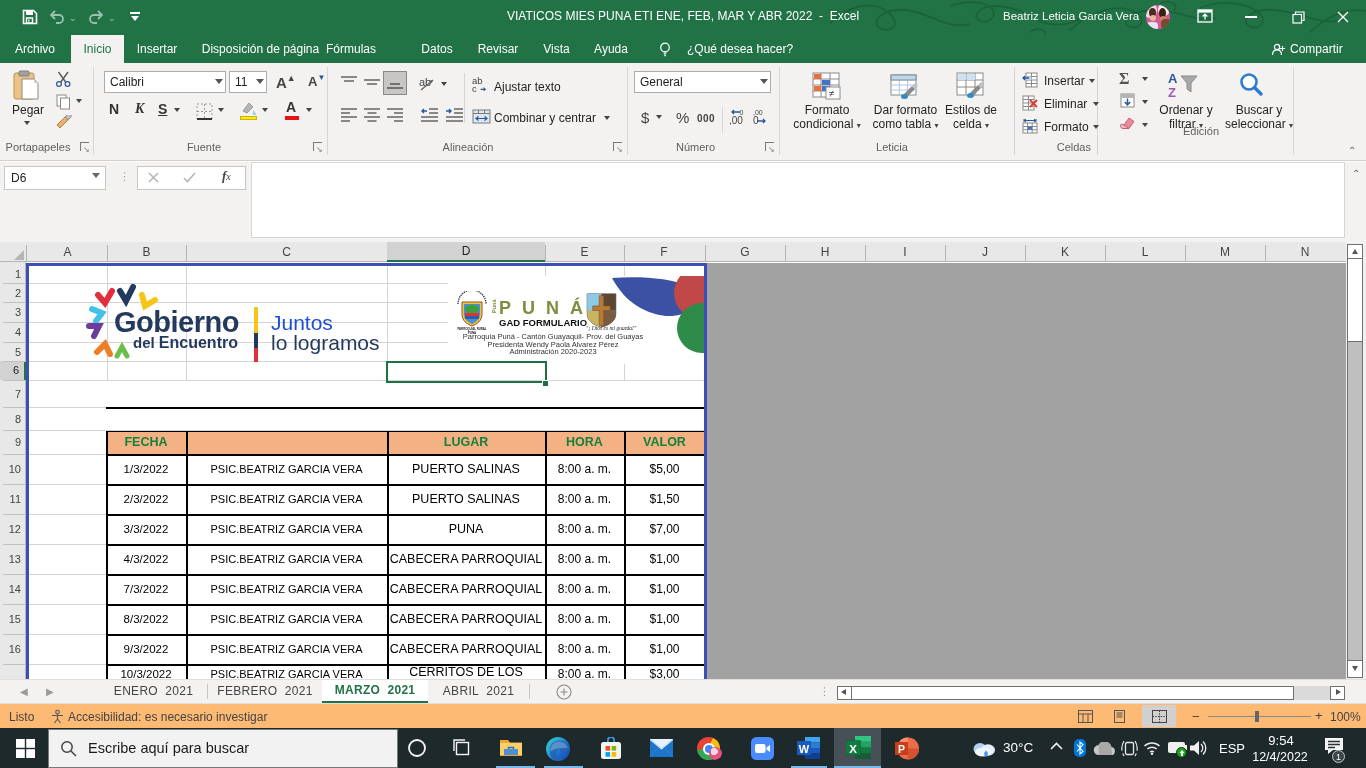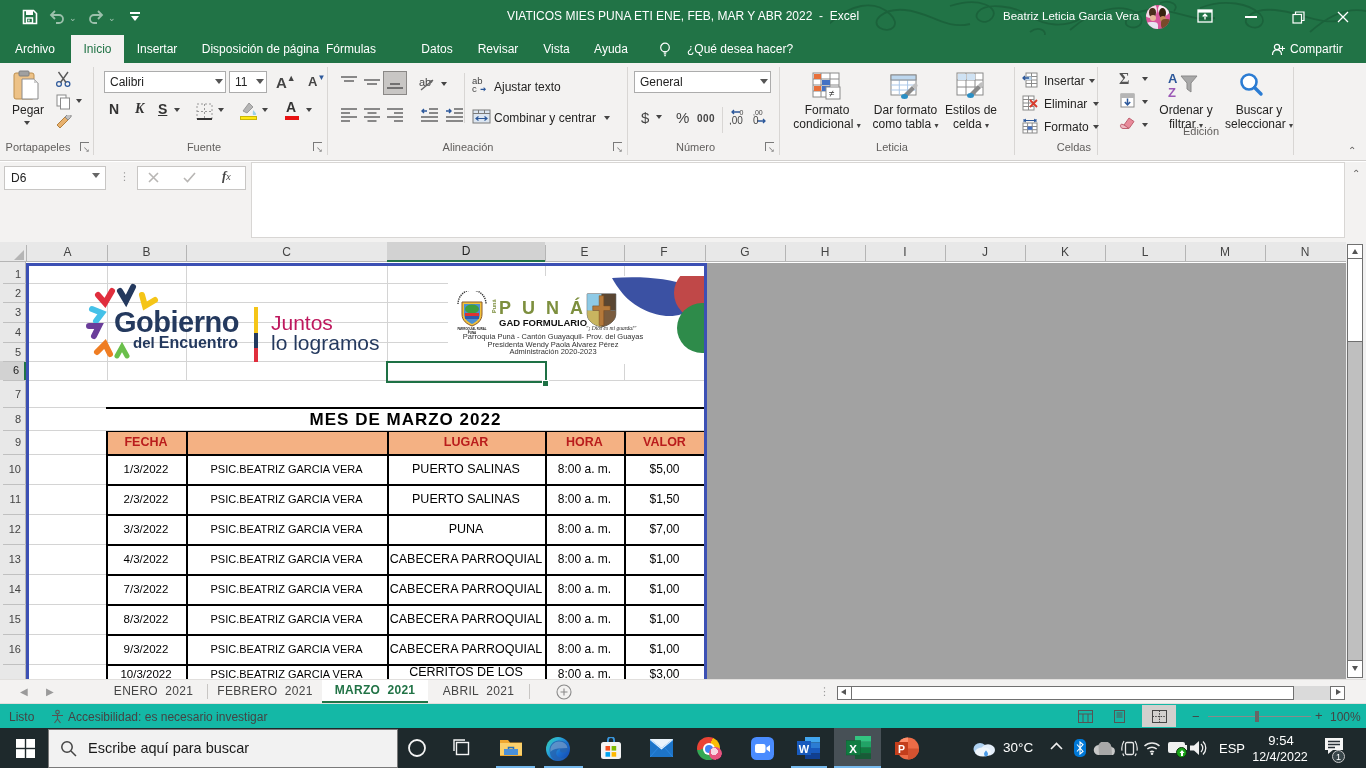--- a/index.html
+++ b/index.html
@@ -467,27 +467,26 @@
       <path d="M4 44 L14 44 L9 54" stroke="#6a3d9a" stroke-width="6"></path>
       <path d="M12 70 L20 62 L25 72" stroke="#ef7d23" stroke-width="6"></path>
       <path d="M32 74 L37 65 L42 74" stroke="#6abf4b" stroke-width="5"></path>
     </g>
   </svg>
   <div class="a" style="left:29px;top:24px;font-size:29px;font-weight:bold;color:#24395e;letter-spacing:-.5px">Gobierno</div>
   <div class="a" style="left:48px;top:52px;font-size:15px;font-weight:bold;color:#24395e">del <span style="font-size:16px">Encuentro</span></div>
   <div class="a" style="left:169px;top:25px;width:4px;height:26px;background:#f5c518"></div>
   <div class="a" style="left:169px;top:51px;width:4px;height:15px;background:#24395e"></div>
   <div class="a" style="left:169px;top:66px;width:4px;height:14px;background:#e02e3d"></div>
-  <div class="a" style="left:186px;top:29px;font-size:21px;color:#be185d">Juntos</div>
+  <div class="a" style="left:186px;top:29px;font-size:21px;color:#1d4ed8">Juntos</div>
   <div class="a" style="left:186px;top:49px;font-size:21px;color:#24395e">lo logramos</div>
 </div>
 
 <div class="a" style="left:107px;top:139px;width:597px;height:49px;background:#fff"></div>
 <div class="a" style="left:106px;top:164.5px;width:599px;height:2px;background:#000"></div>
-<div class="a" style="left:106px;top:166px;width:599px;text-align:center;font-size:17px;font-weight:bold;color:#000;line-height:24px;letter-spacing:1px">MES DE MARZO 2022</div>
 
 <div class="a" style="left:106px;top:188.5px;width:599px;height:248.5px">
   <div class="a" style="left:0;top:0;width:599px;height:23.5px;background:#f4b183"></div>
   <div class="a tb" style="left:0;top:0;width:80px;height:23.5px;font-weight:bold;font-size:12.5px">FECHA</div>
   <div class="a tb" style="left:281px;top:0;width:158px;height:23.5px;font-weight:bold;font-size:12.5px">LUGAR</div>
   <div class="a tb" style="left:439px;top:0;width:79px;height:23.5px;font-weight:bold;font-size:12.5px">HORA</div>
   <div class="a tb" style="left:518px;top:0;width:81px;height:23.5px;font-weight:bold;font-size:12.5px">VALOR</div>
 
   <div class="a trow" style="top:23.5px">
         <div class="tc c1">1/3/2022</div>
@@ -580,21 +579,21 @@
 <div class="a" style="left:1347px;top:418px;width:16px;height:18px;background:#fff;border:1.3px solid #707070"></div>
 <div class="a" style="left:1351.5px;top:424px;width:0;height:0;border-left:3.8px solid transparent;border-right:3.8px solid transparent;border-top:5px solid #555"></div>
 </div>
 <style>
 .hsep{top:3px;width:1px;height:17px;background:#b5b5b5}
 .hlab{top:0;height:20px;text-align:center;line-height:20px;font-size:12px;color:#444}
 .rl{left:0;width:21px;text-align:right;font-size:11px;color:#444;display:flex;align-items:center;justify-content:flex-end}
 .rsep{left:3px;width:23px;height:1px;background:#c0c0c0}
 .gv{top:24px;width:1px;height:413px;background:#d4d4d4}
 .gh{left:28px;width:676px;height:1px;background:#d4d4d4}
-.tb{display:flex;align-items:center;justify-content:center;color:#b91c1c}
+.tb{display:flex;align-items:center;justify-content:center;color:#15803d}
 .trow{left:0;width:599px;height:30px}
 .tc{position:absolute;top:0;height:100%;text-align:center;color:#000;line-height:30px;white-space:nowrap;overflow:hidden}
 .c1{left:0;width:80px;font-size:11.5px}
 .c2{left:80px;width:201px;font-size:11px}
 .c3{left:281px;width:158px;font-size:12.5px}
 .c4{left:439px;width:79px;font-size:12px}
 .c5{left:518px;width:81px;font-size:12px}
 .tbv{top:0;width:1.6px;height:248.5px;background:#000}
 .tbh{left:0;width:599px;height:1.6px;background:#000}
 </style>
@@ -614,21 +613,21 @@
     </svg>
 <div class="a" style="left:819px;top:5px;color:#9a9a9a;font-size:11px;letter-spacing:0">⋮</div>
 <div class="a" style="left:837px;top:5.5px;width:457px;height:14.5px;background:#fff;border:1.3px solid #707070"></div>
 <div class="a" style="left:851px;top:5.5px;width:1.3px;height:14.5px;background:#707070"></div>
 <div class="a" style="left:841px;top:9px;width:0;height:0;border-top:3.8px solid transparent;border-bottom:3.8px solid transparent;border-right:5px solid #555"></div>
 <div class="a" style="left:1294px;top:5.5px;width:36px;height:14.5px;background:#dadada"></div>
 <div class="a" style="left:1330px;top:5.5px;width:15px;height:14.5px;background:#fff;border:1.3px solid #707070"></div>
 <div class="a" style="left:1336px;top:9px;width:0;height:0;border-top:3.8px solid transparent;border-bottom:3.8px solid transparent;border-left:5px solid #555"></div>
 </div>
 
-<div class="a" style="left:0;top:703px;width:1366px;height:25px;background:#14b8a6;border-top:1px solid #e1dfdd" id="status">
+<div class="a" style="left:0;top:703px;width:1366px;height:25px;background:#fdba74;border-top:1px solid #e1dfdd" id="status">
 <div class="a" style="left:9px;top:6px;color:#444;font-size:12px">Listo</div>
 <svg class="a" style="left:50px;top:5px" width="15" height="15" viewBox="0 0 15 15" fill="none" stroke="#555" stroke-width="1.1">
       <circle cx="7.5" cy="3" r="1.8"></circle>
       <path d="M2 6.5 h11 M7.5 5 v5 M7.5 10 l-3 4 M7.5 10 l3 4"></path>
     </svg>
 <div class="a" style="left:68px;top:6px;color:#444;font-size:12px">Accesibilidad: es necesario investigar</div>
 <svg class="a" style="left:1078px;top:6px" width="15" height="13" viewBox="0 0 15 13" fill="none" stroke="#555" stroke-width="1">
       <rect x=".5" y=".5" width="14" height="12"></rect>
       <path d="M.5 4 h14 M5 4 v8.5 M10 4 v8.5"></path>
     </svg>

